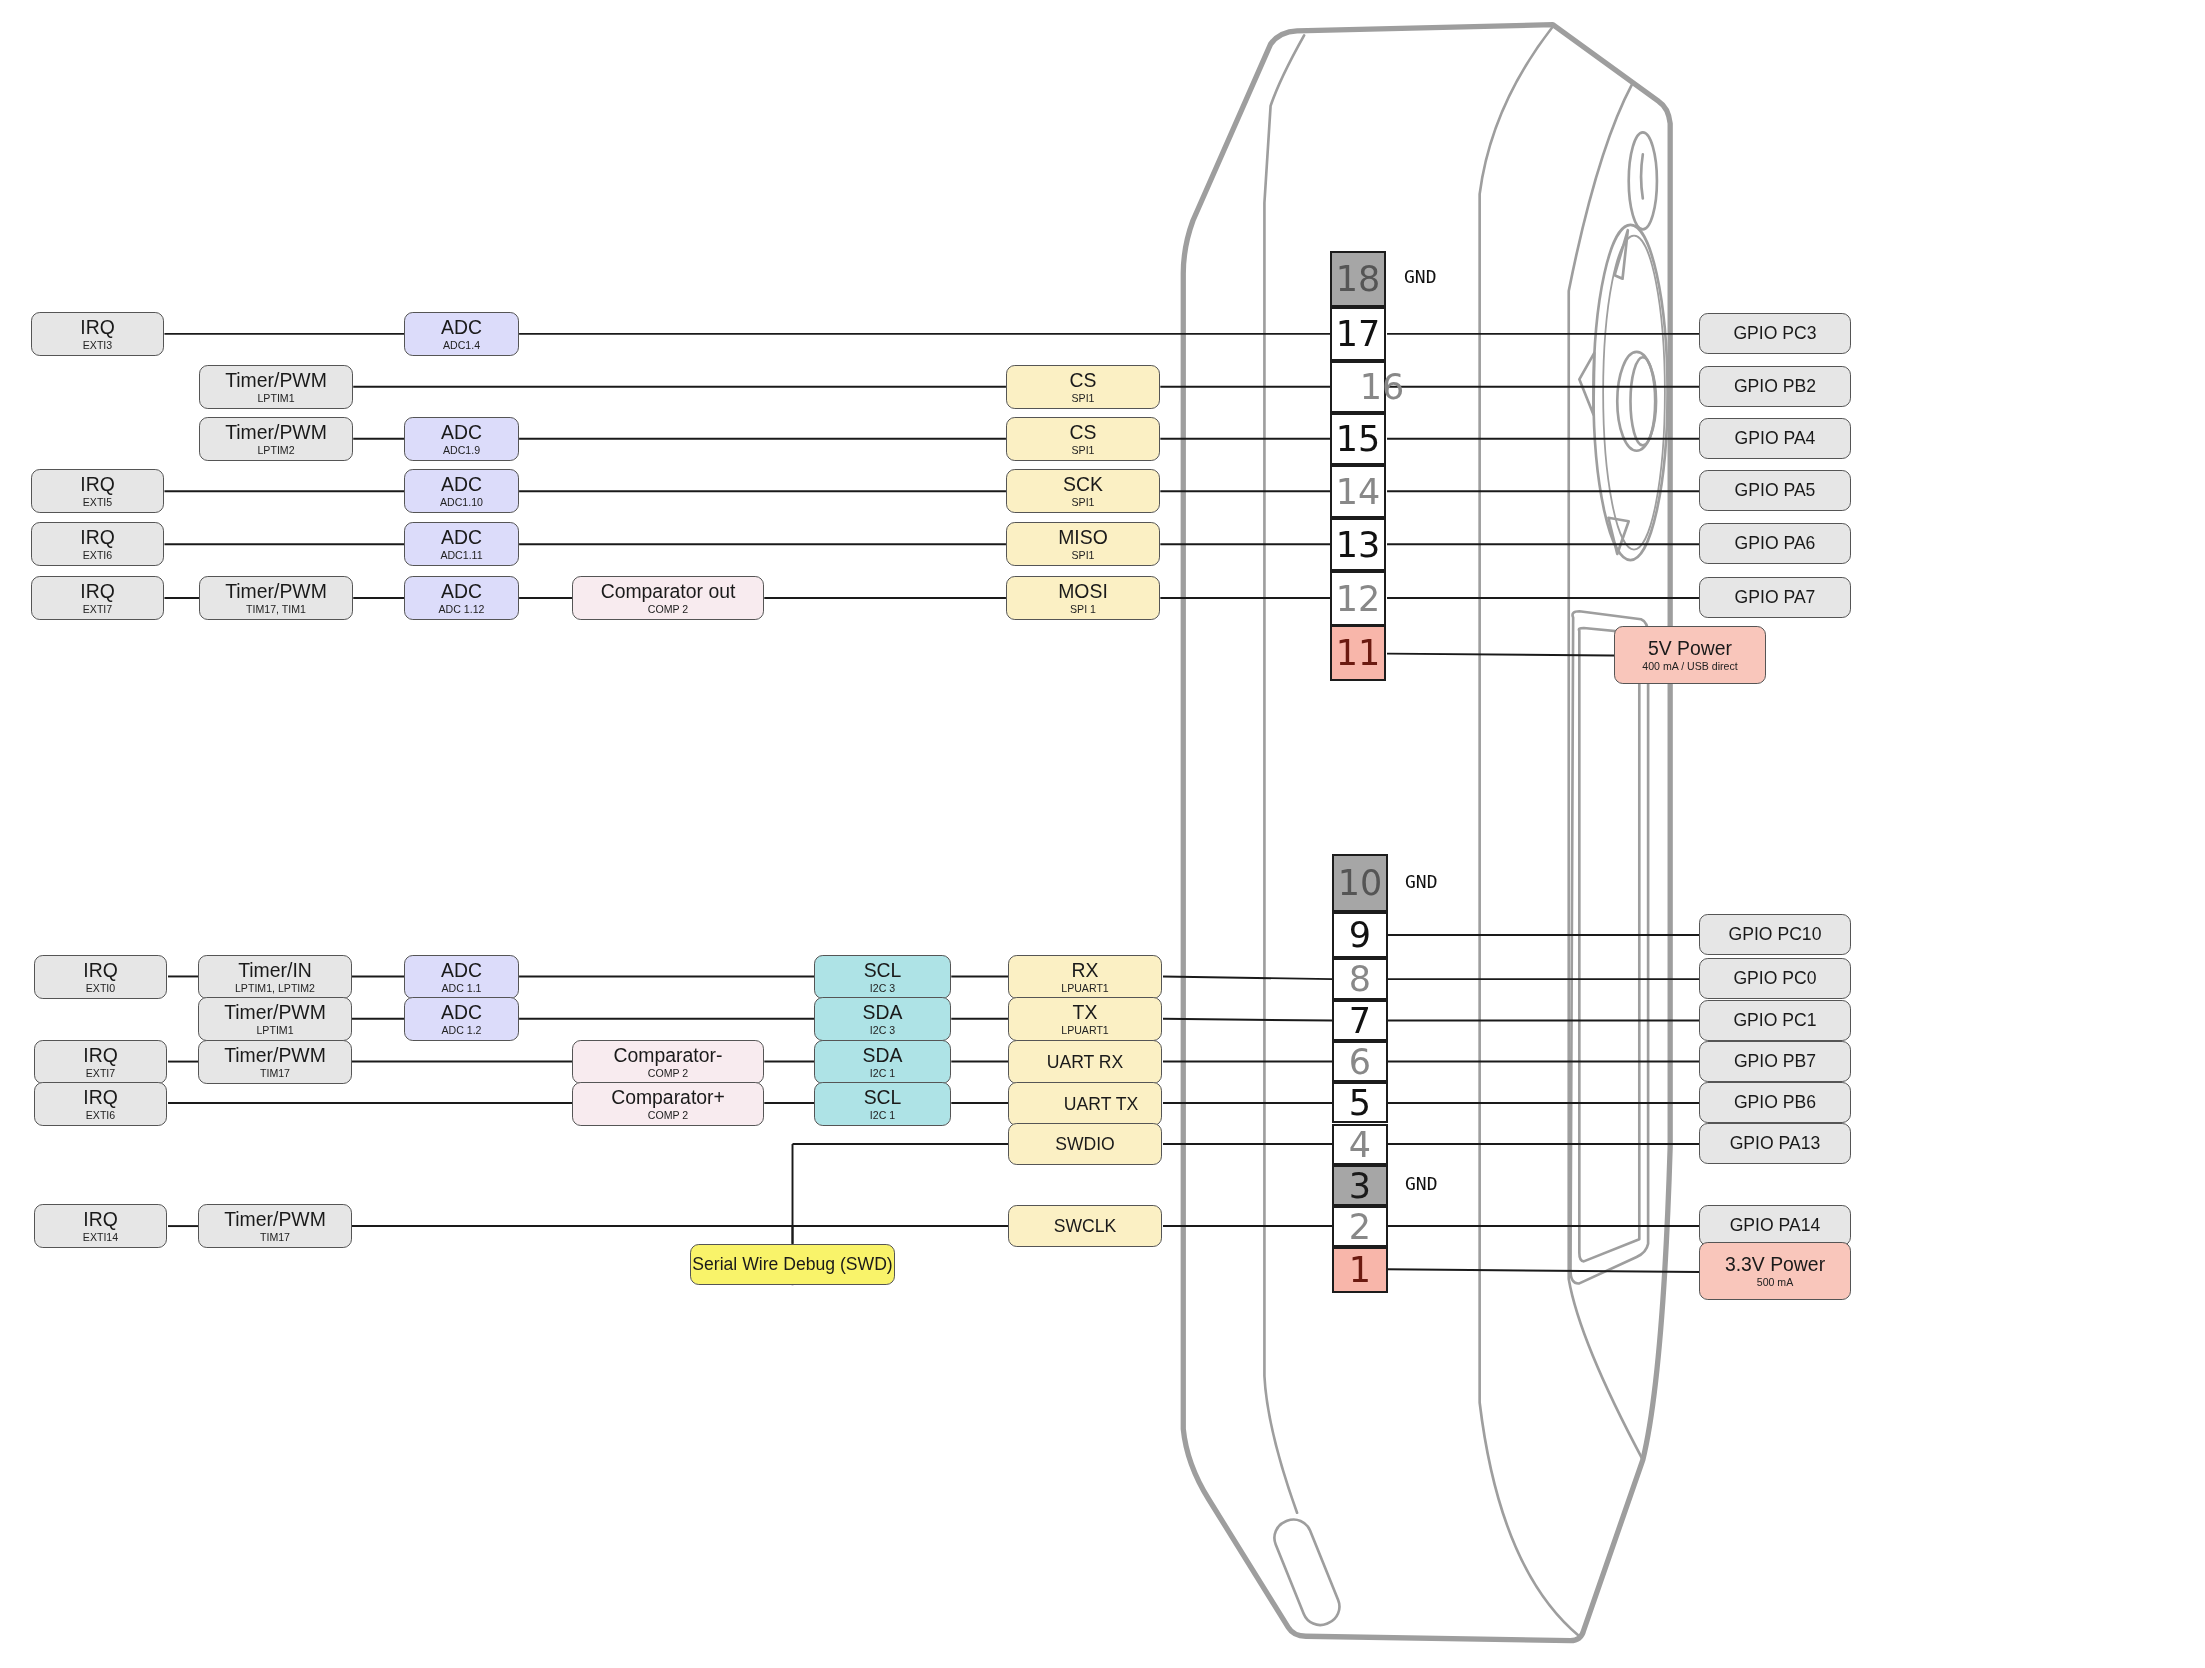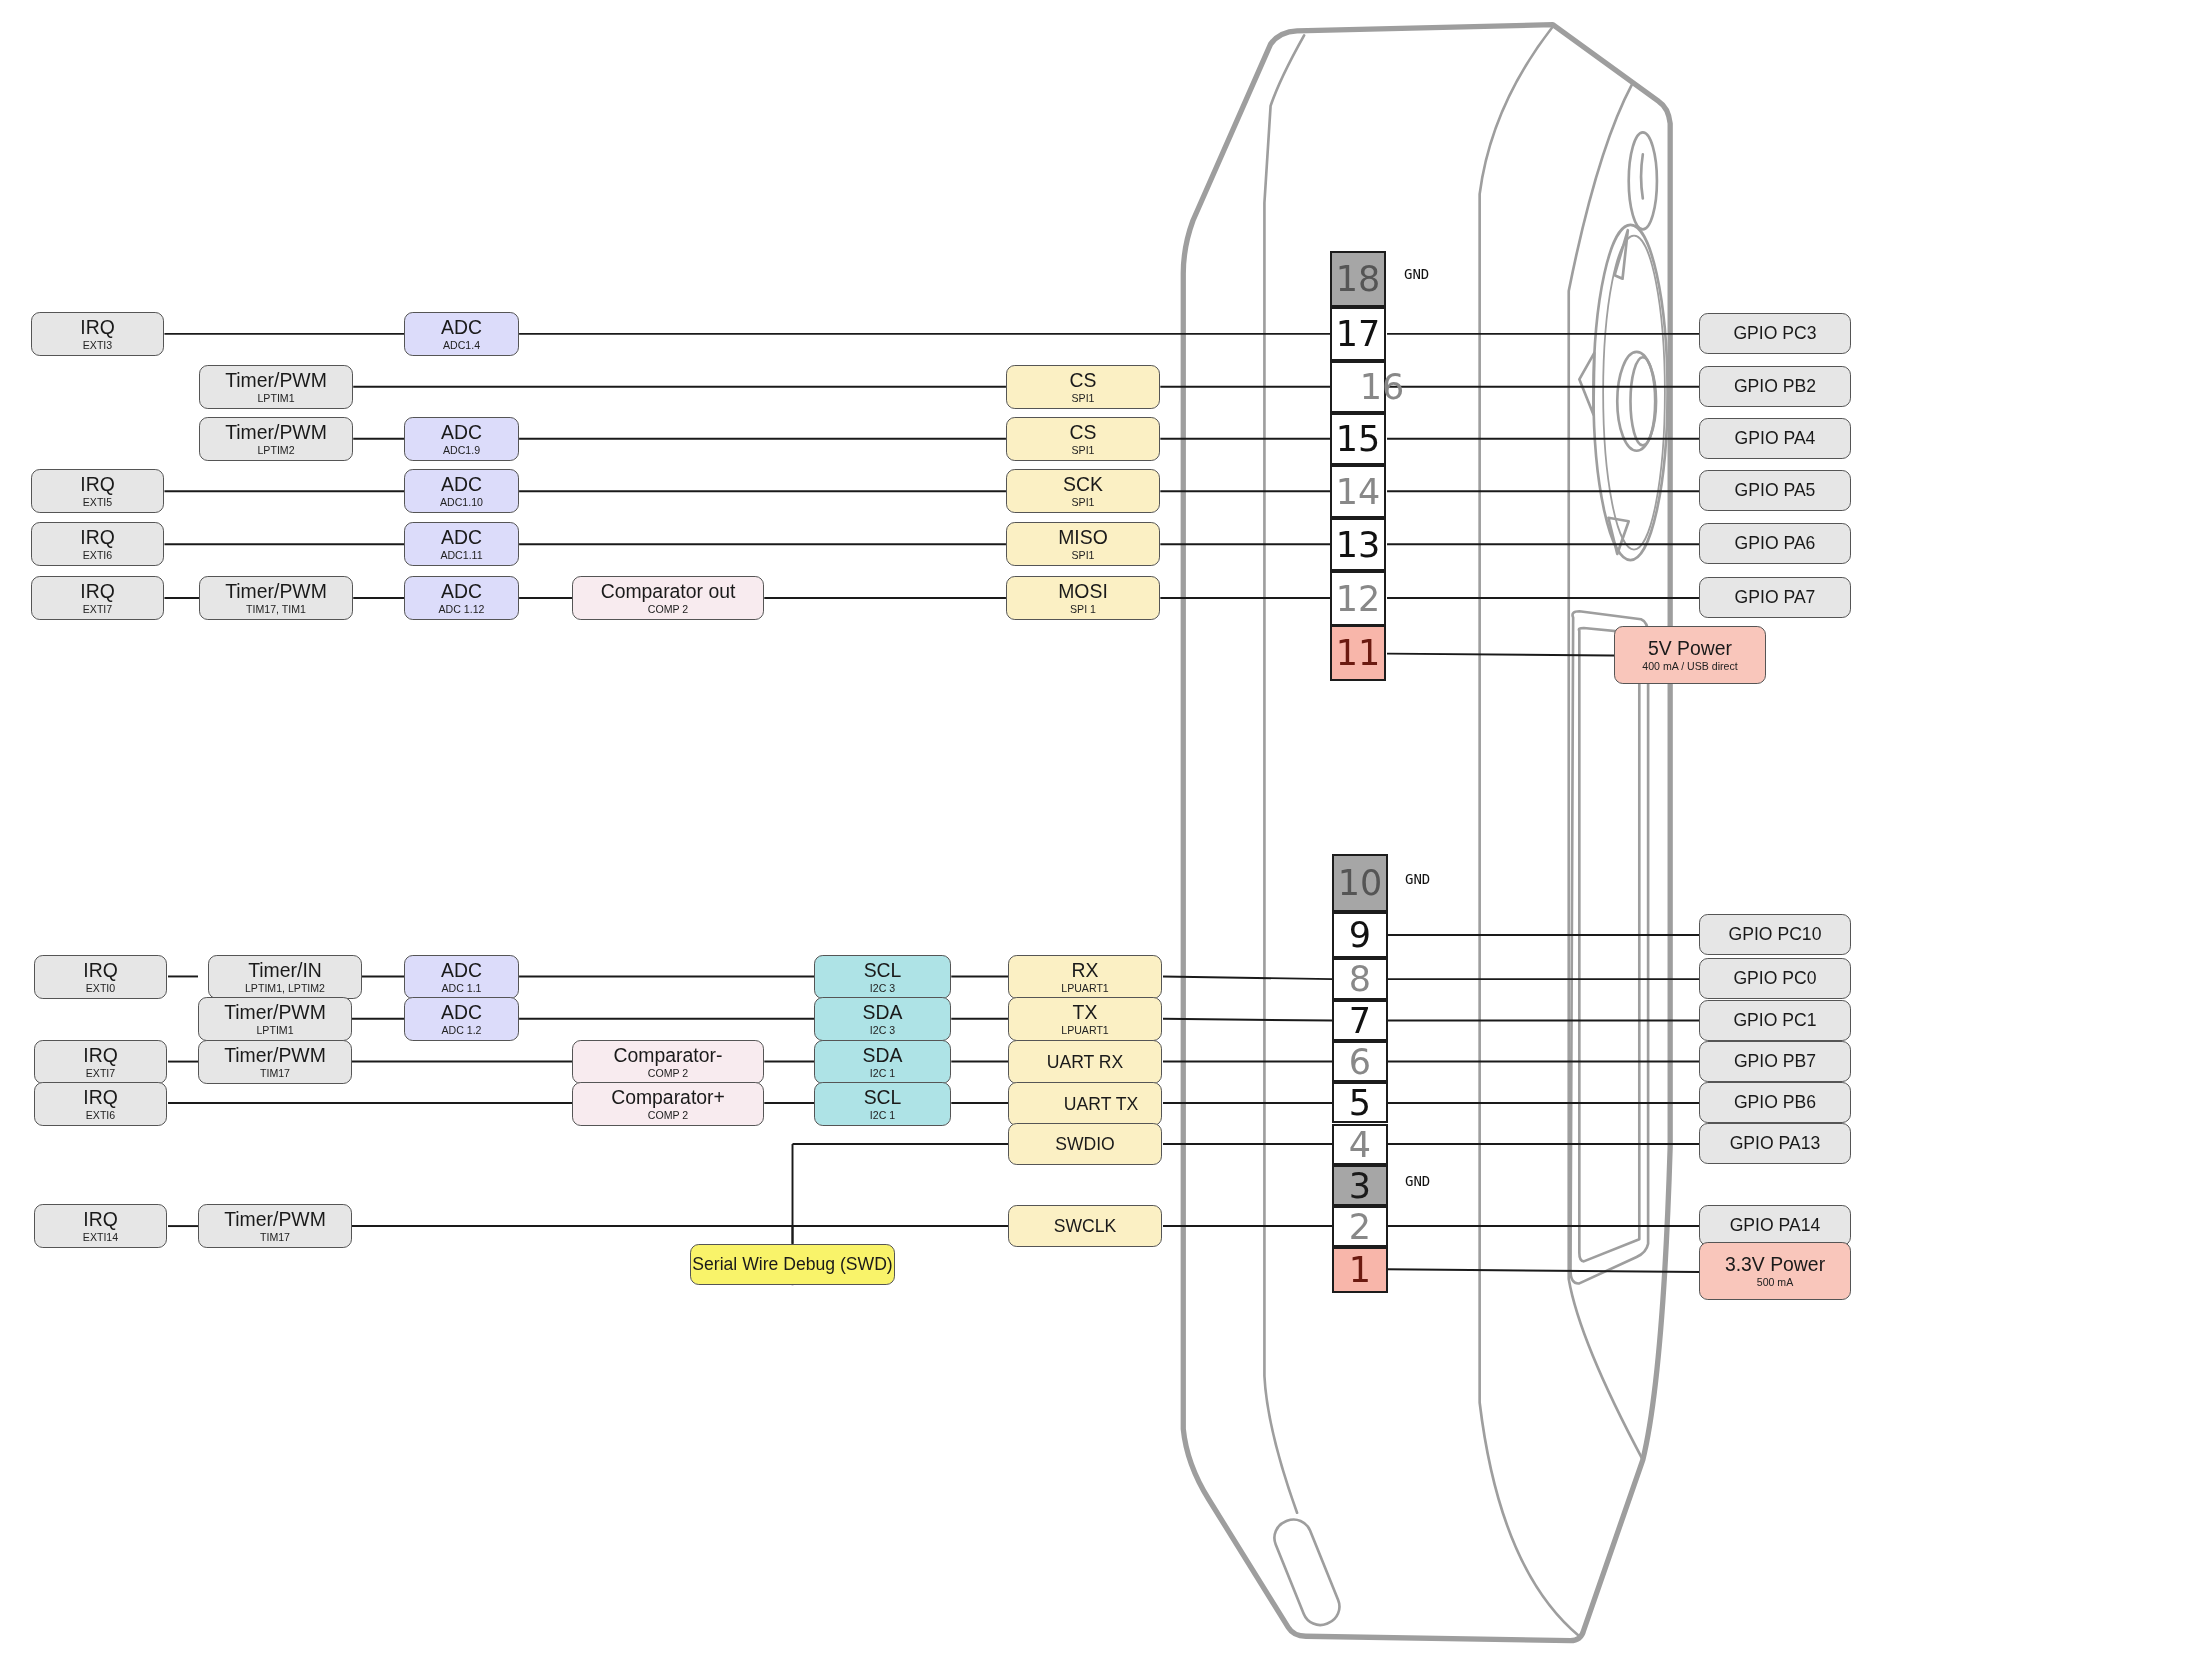--- a/index.html
+++ b/index.html
@@ -24,21 +24,21 @@
   .gpio .t  { font-size: 17.6px; }
   .pin { position: absolute; box-sizing: border-box; width: 56px; border: 2.6px solid #1c1c1c;
          display: flex; align-items: center; justify-content: center;
          font-family: "DejaVu Sans", sans-serif; font-size: 35px; cursor: pointer; }
   .pin.white { background: #ffffff; }
   .pin.gnd   { background: #a6a6a6; color: #555; }
   .pin.pwr   { background: #f8b6aa; color: #6b1a10; }
   .pin.dim   { color: #888; }
   .pin.dark  { color: #111; }
   .pin.gnd.dark { color: #1a1a1a; }
-  .gnd-label { position: absolute; font-family: "DejaVu Sans Mono", monospace; font-size: 14px; color: #111; }
+  .gnd-label { position: absolute; font-family: "DejaVu Sans Mono", monospace; font-size: 18px; color: #111; }
 </style>
 </head>
 <body>
 
 <svg id="device" viewBox="0 0 2500 1891" xmlns="http://www.w3.org/2000/svg">
   <g fill="none" stroke="#9e9e9e" stroke-linecap="round" stroke-linejoin="round">
 
     <path stroke-width="6" d="M1470,35 Q1450,36 1440,50 L1352,250 Q1341,280 1341,310 L1341,1620
              Q1345,1660 1370,1700 L1460,1845 Q1466,1855 1480,1855 L1780,1860 Q1792,1860 1795,1848
              L1862,1655 Q1885,1560 1893,1300 L1893,140 Q1891,122 1880,115 L1760,28 Z"></path>
@@ -266,21 +266,21 @@
       <span class="s">COMP 2</span>
     </div>
     <div class="box c-spi" style="left: 1006px; top: 576px; width: 154px; height: 44px;">
       <span class="t">MOSI</span>
       <span class="s">SPI 1</span>
     </div>
     <div class="box c-gray" style="left: 34px; top: 955px; width: 133px; height: 44px;">
       <span class="t">IRQ</span>
       <span class="s">EXTI0</span>
     </div>
-    <div class="box c-gray" style="left: 198px; top: 955px; width: 154px; height: 44px; margin-left: 10px;">
+    <div class="box c-gray" style="left: 198px; top: 955px; width: 154px; height: 44px;">
       <span class="t">Timer/IN</span>
       <span class="s">LPTIM1, LPTIM2</span>
     </div>
     <div class="box c-adc" style="left: 404px; top: 955px; width: 115px; height: 44px;">
       <span class="t">ADC</span>
       <span class="s">ADC 1.1</span>
     </div>
     <div class="box c-i2c" style="left: 814px; top: 955px; width: 137px; height: 44px;">
       <span class="t">SCL</span>
       <span class="s">I2C 3</span>

